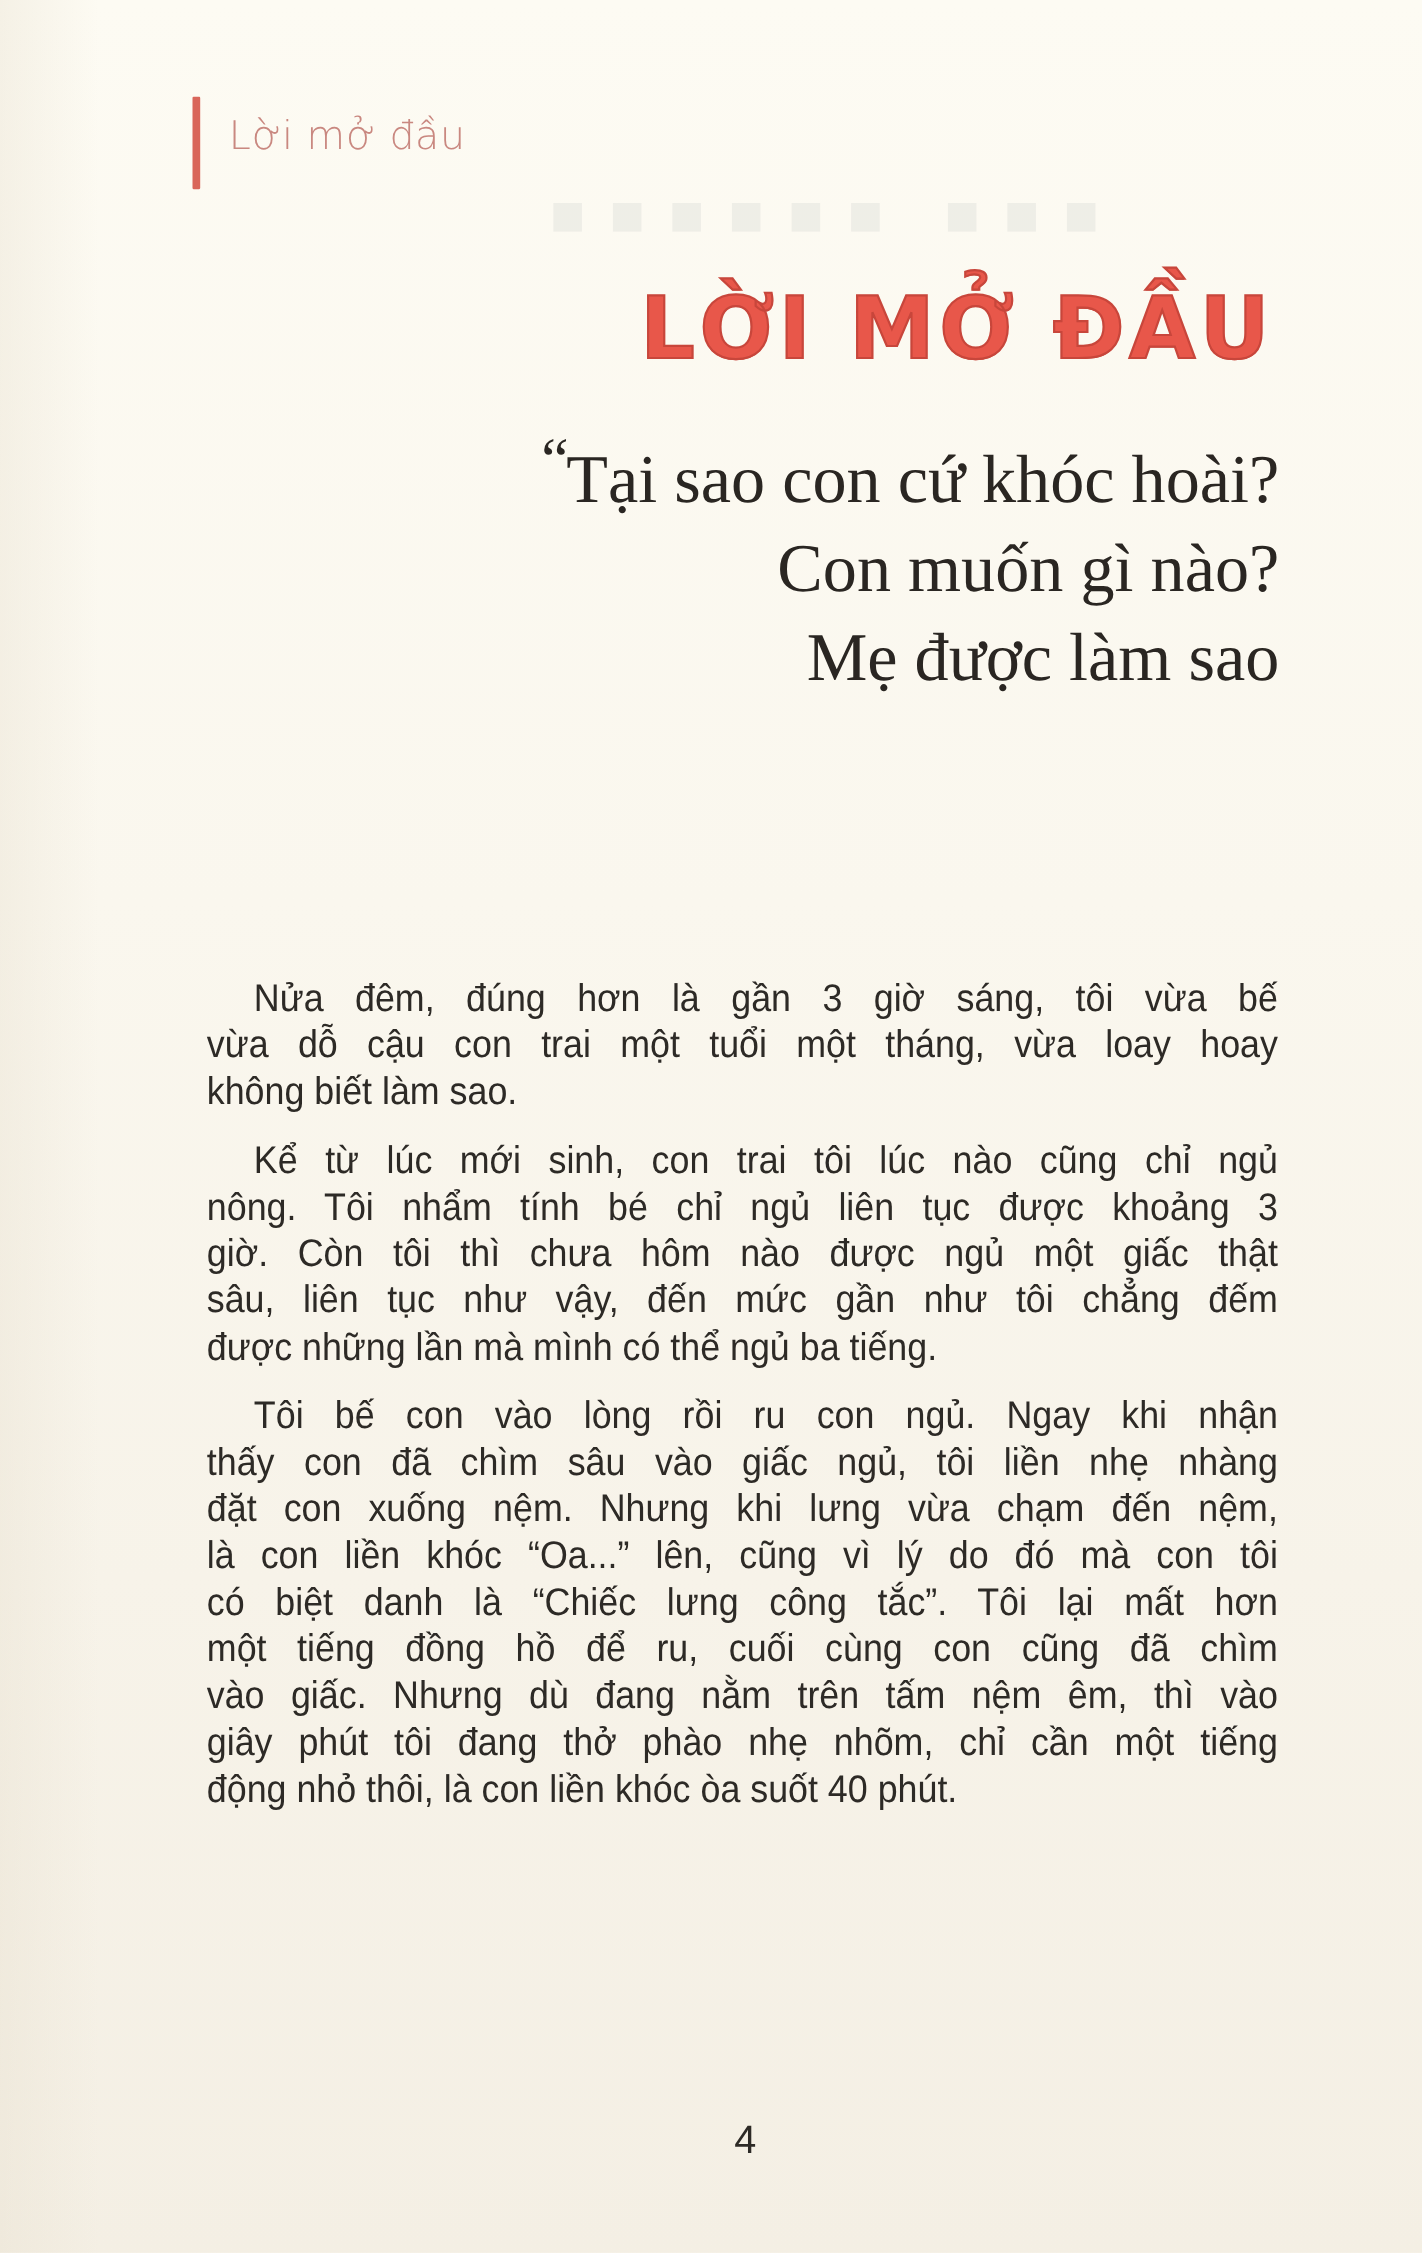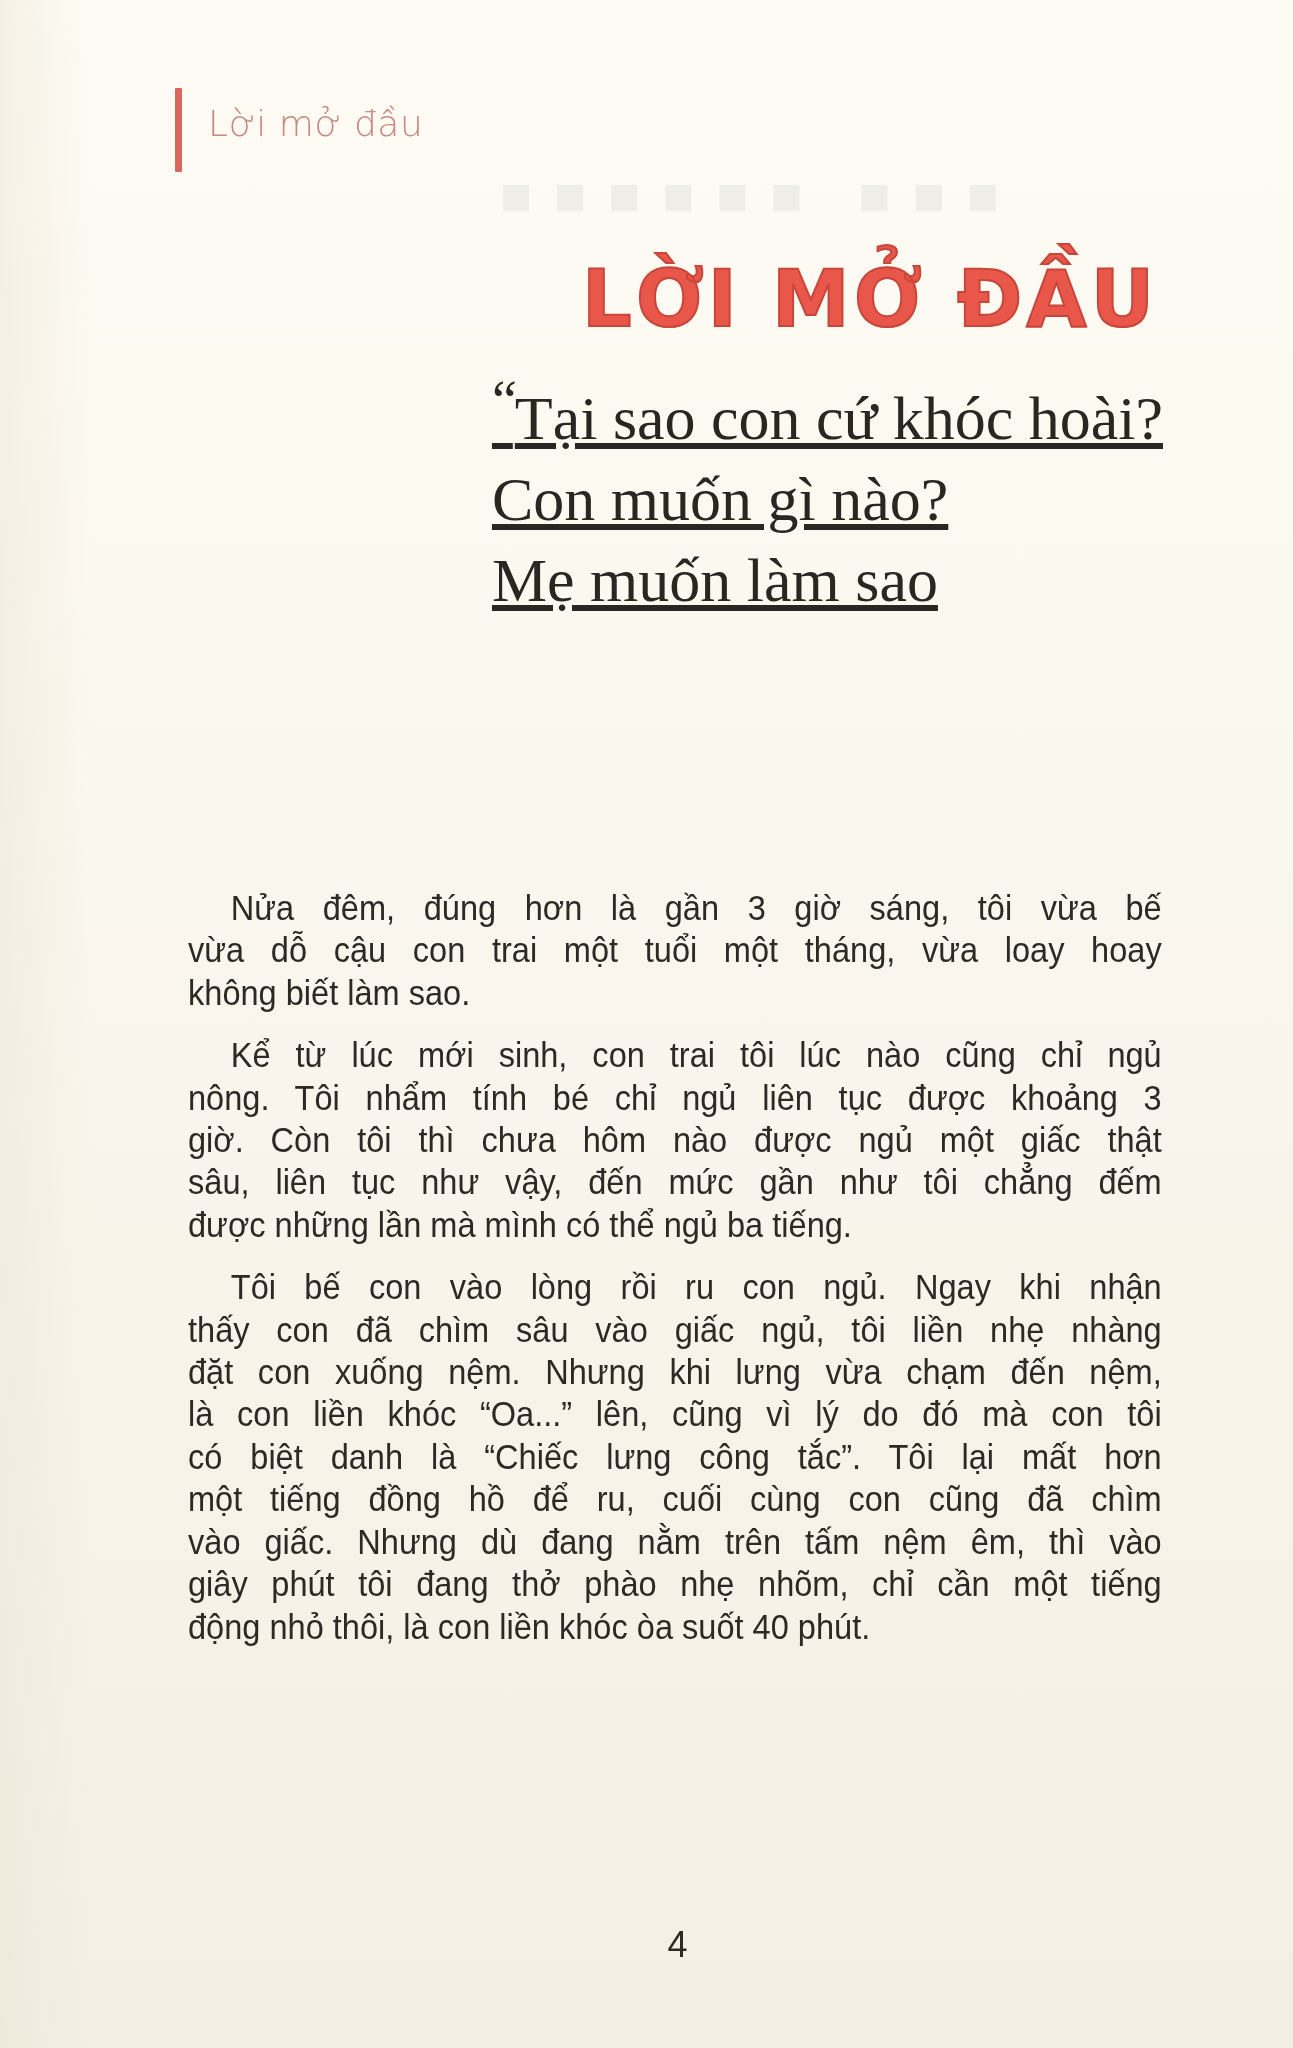--- a/index.html
+++ b/index.html
@@ -68,26 +68,26 @@
       font-weight: bold;
       font-size: 34px;
       letter-spacing: 22px;
       color: rgba(180,185,185,0.18);
     }
 
     
     .epigraph {
       position: absolute;
       right: 130px;
-      top: 360px;
+      top: 378px;
+      text-align: right;
       font-family: "Liberation Serif", serif;
       font-size: 62px;
       line-height: 81px;
       color: #2a2622;
-      text-decoration: underline;
     }
     .epigraph .line {
       display: block;
       white-space: nowrap;
     }
     .epigraph .open-quote {
       font-size: 56px;
       vertical-align: 20px;
       margin-right: 2px;
       letter-spacing: -4px;
@@ -150,21 +150,21 @@
 <header class="running-header">
   <div class="bar"></div>
   <span class="label">Lời mở đầu</span>
 </header>
 
 <h1 class="chapter-title">LỜI MỞ ĐẦU</h1>
 
 <blockquote class="epigraph" style="margin:0;">
   <span class="line"><span class="open-quote">“</span><span>Tại sao con cứ khóc hoài?</span></span>
   <span class="line">Con muốn gì nào?</span>
-  <span class="line">Mẹ muốn làm sao</span>
+  <span class="line">Mẹ được làm sao</span>
 </blockquote>
 
 <main class="body-text">
   <div class="para">
     <span class="ln first">Nửa đêm, đúng hơn là gần 3 giờ sáng, tôi vừa bế</span>
     <span class="ln">vừa dỗ cậu con trai một tuổi một tháng, vừa loay hoay</span>
     <span class="ln last">không biết làm sao.</span>
   </div>
   <div class="para">
     <span class="ln first">Kể từ lúc mới sinh, con trai tôi lúc nào cũng chỉ ngủ</span>

